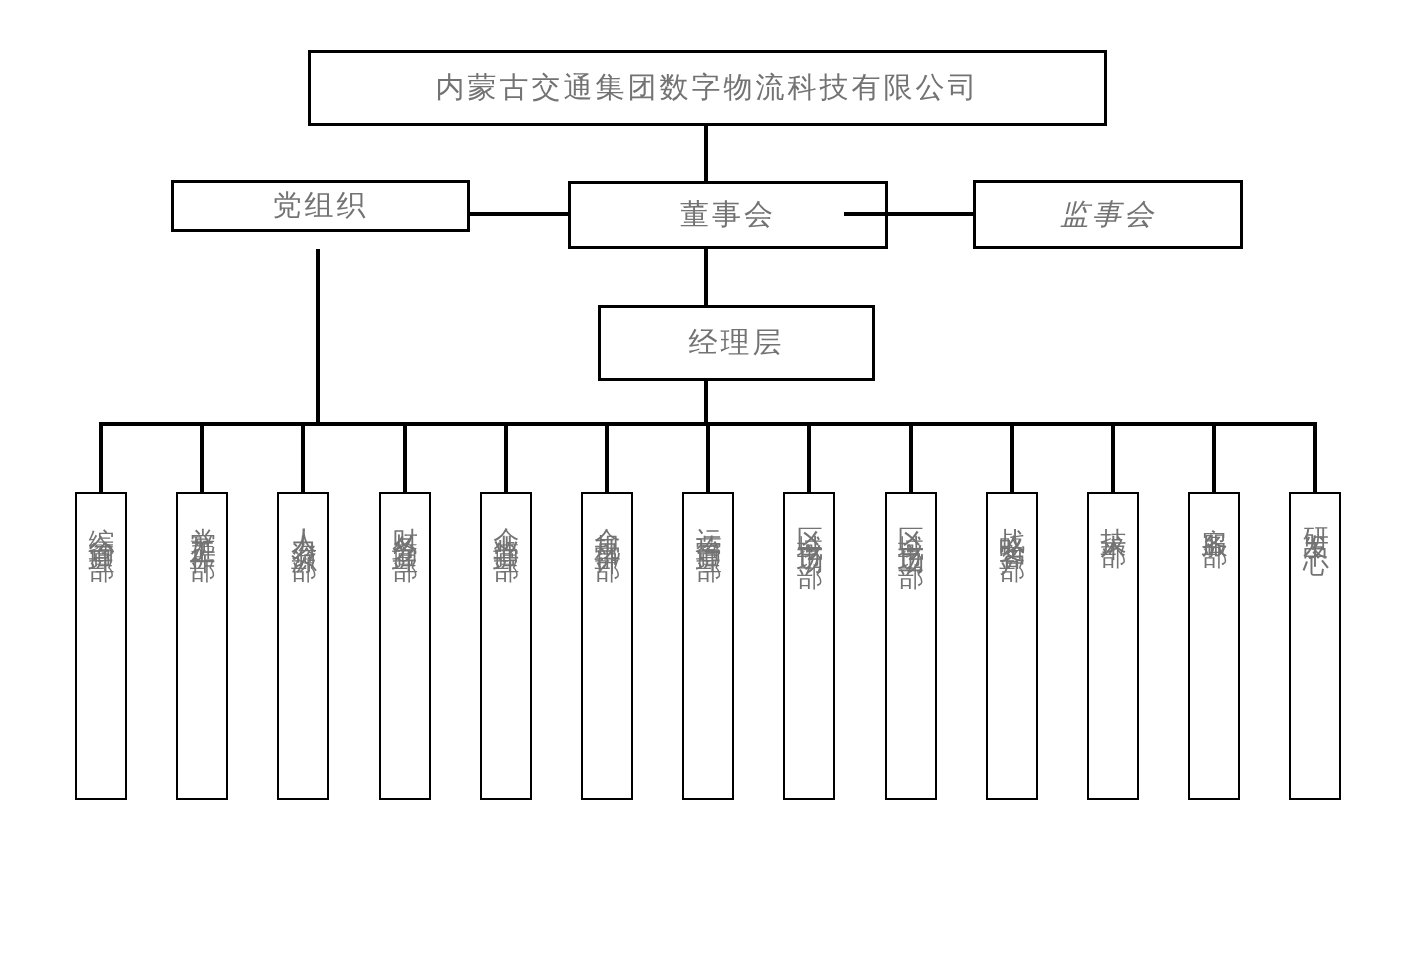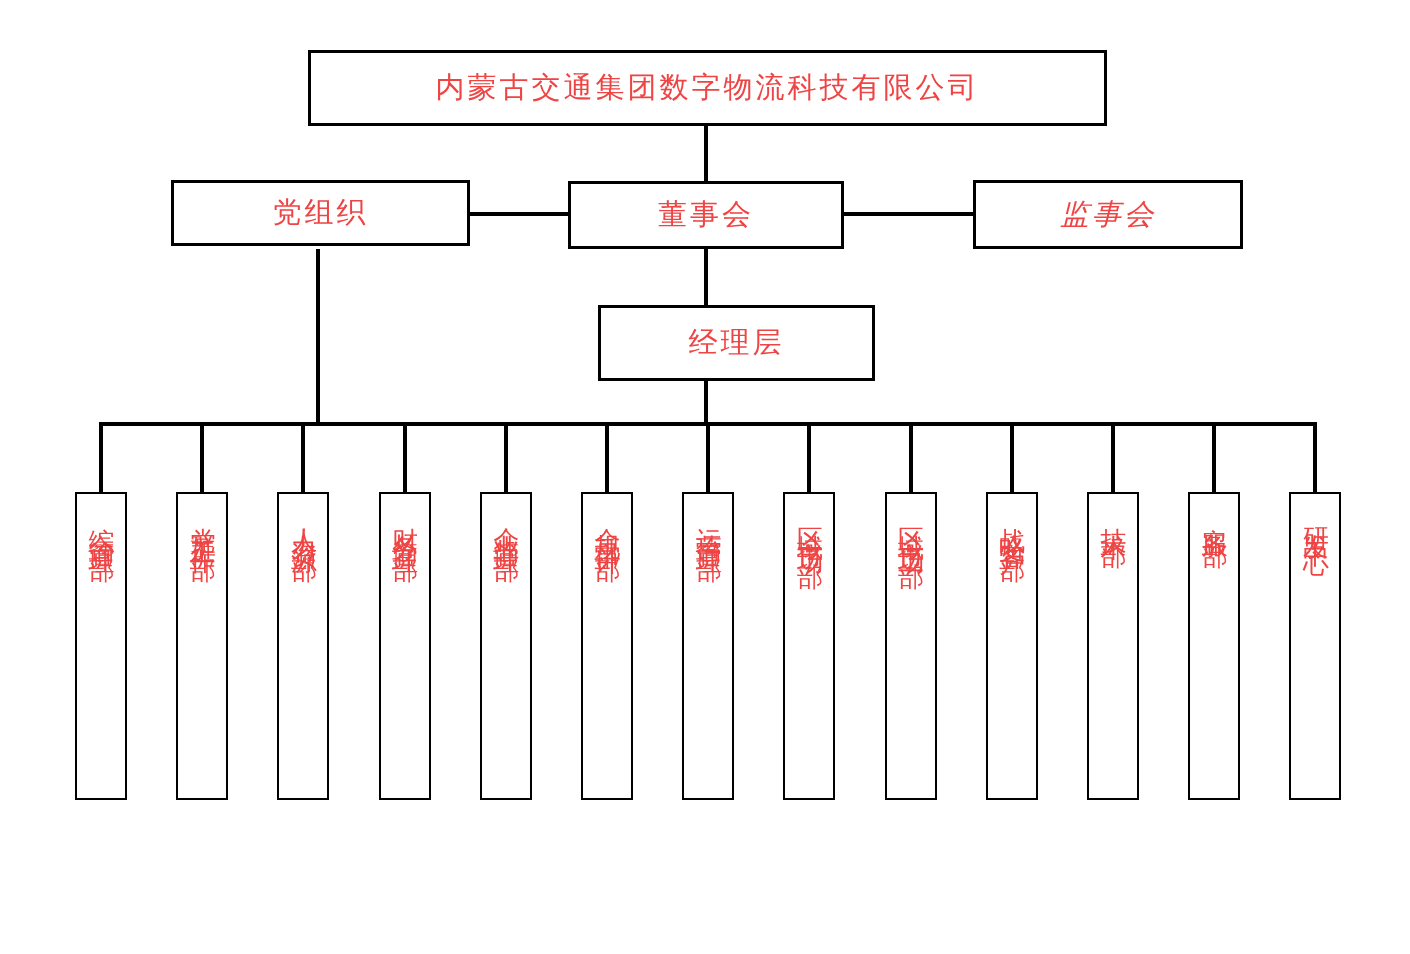--- a/index.html
+++ b/index.html
@@ -6,21 +6,21 @@
     margin: 0;
     padding: 0;
     background: #ffffff;
   }
   #stage {
     position: relative;
     width: 1410px;
     height: 954px;
     background: #ffffff;
     font-family: "Liberation Serif", "DejaVu Serif", serif;
-    color: #ef4444;
+    color: #737373;
     overflow: hidden;
   }
   .box {
     position: absolute;
     box-sizing: border-box;
     border: 3px solid #000000;
     background: #ffffff;
     display: flex;
     align-items: center;
     justify-content: center;
@@ -68,24 +68,24 @@
 </style>
 </head>
 <body>
 
 <div id="stage">
 
   <div class="box" style="left:308px; top:50px; width:799px; height:76px;">
     <span>内蒙古交通集团数字物流科技有限公司</span>
   </div>
 
-  <div class="box" style="left:171px; top:180px; width:299px; height:66px;">
+  <div class="box" style="left:171px; top:180px; width:299px; height:52px;">
     <span>党组织</span>
   </div>
-  <div class="box" style="left:568px; top:181px; width:276px; height:68px;">
+  <div class="box" style="left:568px; top:181px; width:320px; height:68px;">
     <span>董事会</span>
   </div>
   <div class="box" style="left:973px; top:180px; width:270px; height:69px;font-style:italic;">
     <span>监事会</span>
   </div>
 
   <div class="box" style="left:570px; top:305px; width:277px; height:76px;margin-left:28px;">
     <span>经理层</span>
   </div>
 

